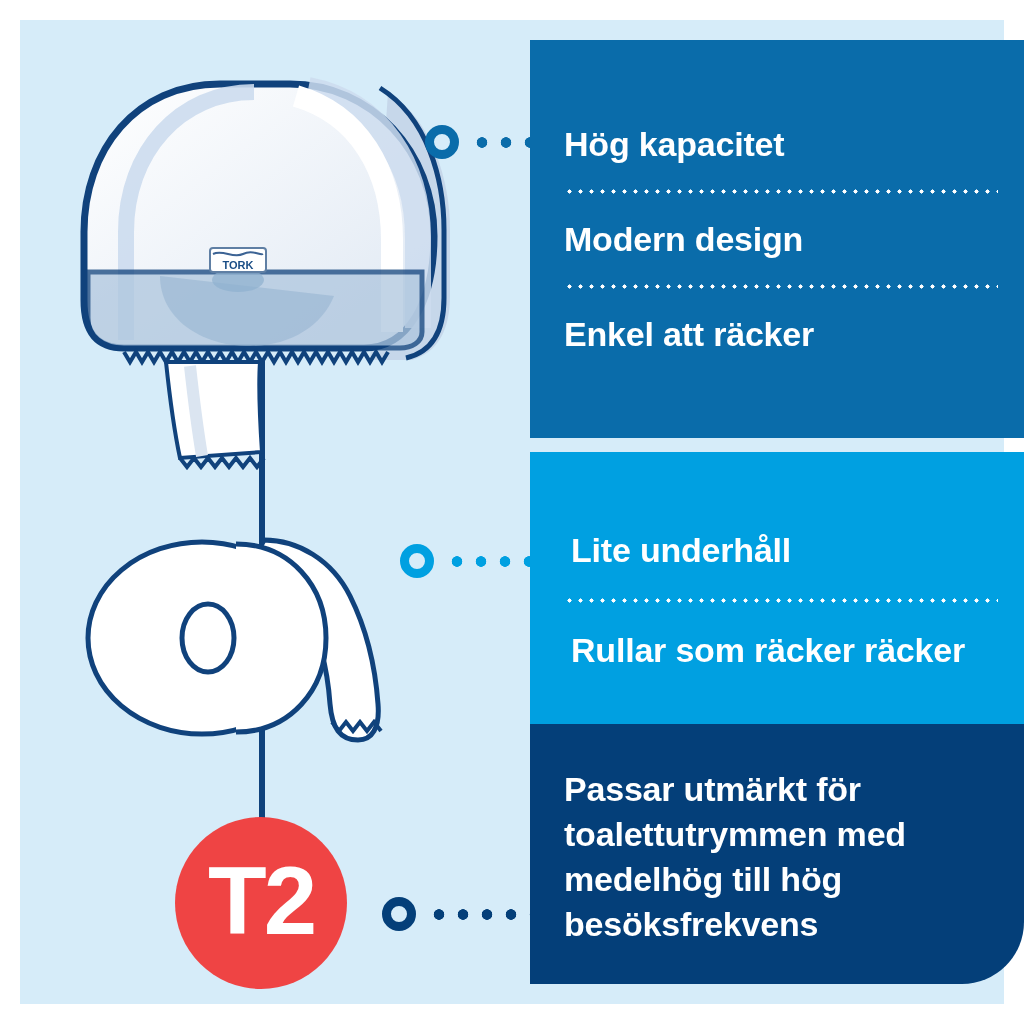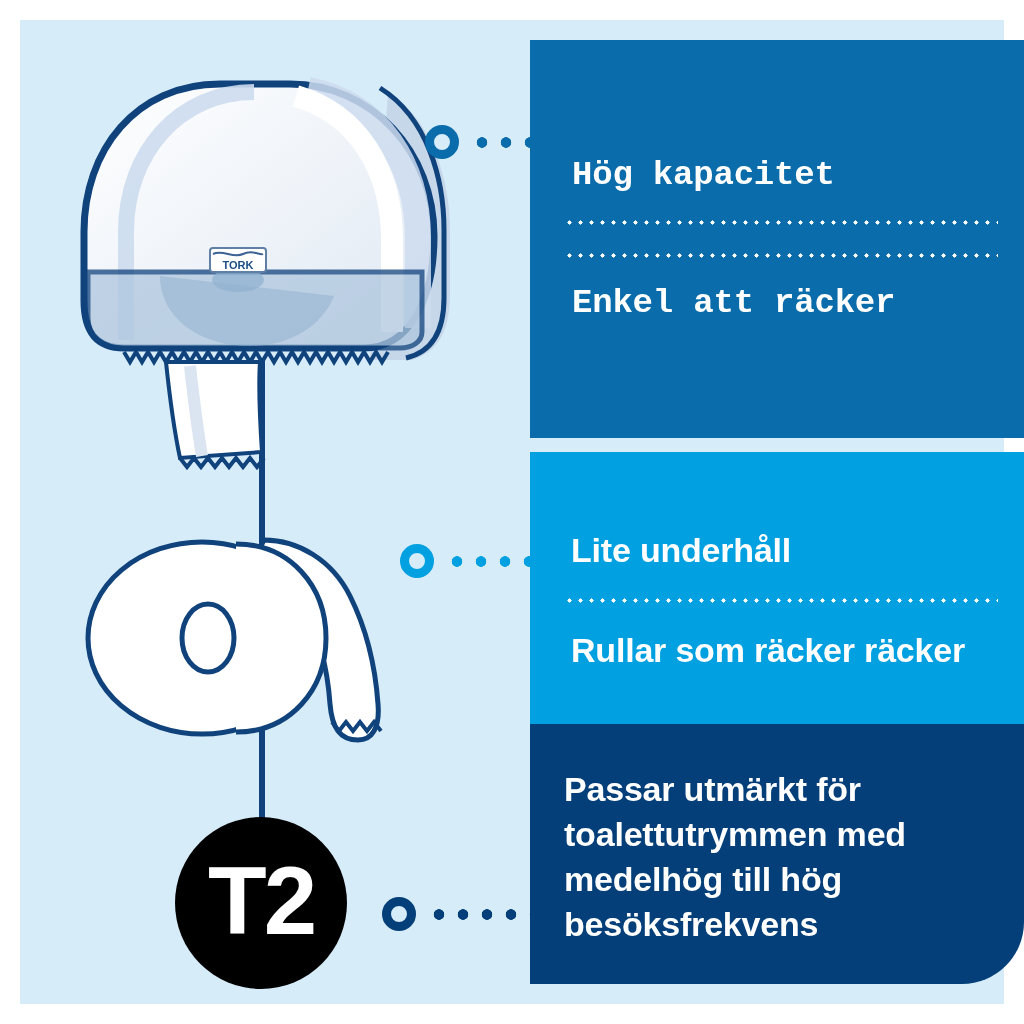--- a/index.html
+++ b/index.html
@@ -63,21 +63,21 @@
   }
 
   .panel-line {
     color: #ffffff;
     font-weight: bold;
     font-size: 34px;
     line-height: 1.12;
     letter-spacing: -0.2px;
     white-space: nowrap;
   }
-  #panel-1 .panel-line { margin: 12px 8px; font-family: Liberation Mono, monospace; }
+  #panel-1 .panel-line { margin: 12px 0; }
   #panel-2 .panel-line { margin: 14px 7px; }
 
   #panel-3 .panel-block {
     color: #ffffff;
     font-weight: bold;
     font-size: 34px;
     line-height: 1.33;
     letter-spacing: -0.2px;
   }
 
@@ -145,21 +145,21 @@
   #illustration svg { display: block; }
 
   
   #t2-badge {
     position: absolute;
     left: 155px;
     top: 797px;
     width: 172px;
     height: 172px;
     border-radius: 50%;
-    background: #000000;
+    background: #ef4444;
     display: flex;
     align-items: center;
     justify-content: center;
   }
   #t2-badge .t2-text {
     color: #ffffff;
     font-weight: bold;
     font-size: 96px;
     line-height: 1;
     letter-spacing: -3px;
@@ -244,20 +244,21 @@
       <span class="leader"></span>
     </div>
     <div class="connector" id="connector-3">
       <span class="ring"></span>
       <span class="leader"></span>
     </div>
 
     <div class="panel" id="panel-1">
       <div class="panel-line">Hög kapacitet</div>
       <div class="dot-rule"></div>
+      <div class="panel-line">Modern design</div>
       <div class="dot-rule"></div>
       <div class="panel-line">Enkel att räcker</div>
     </div>
 
     <div class="panel" id="panel-2">
       <div class="panel-line">Lite underhåll</div>
       <div class="dot-rule"></div>
       <div class="panel-line">Rullar som räcker räcker</div>
     </div>
 

